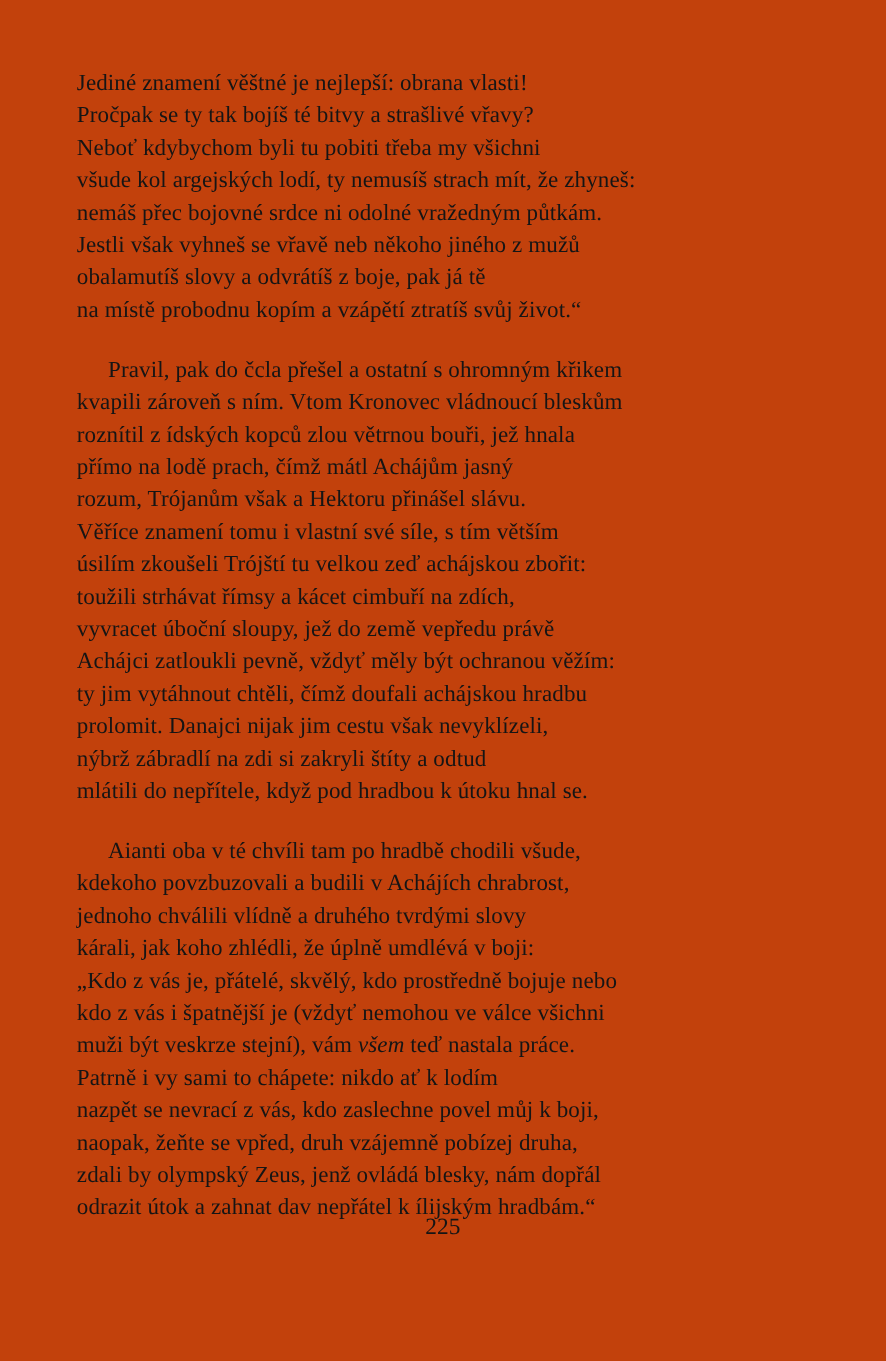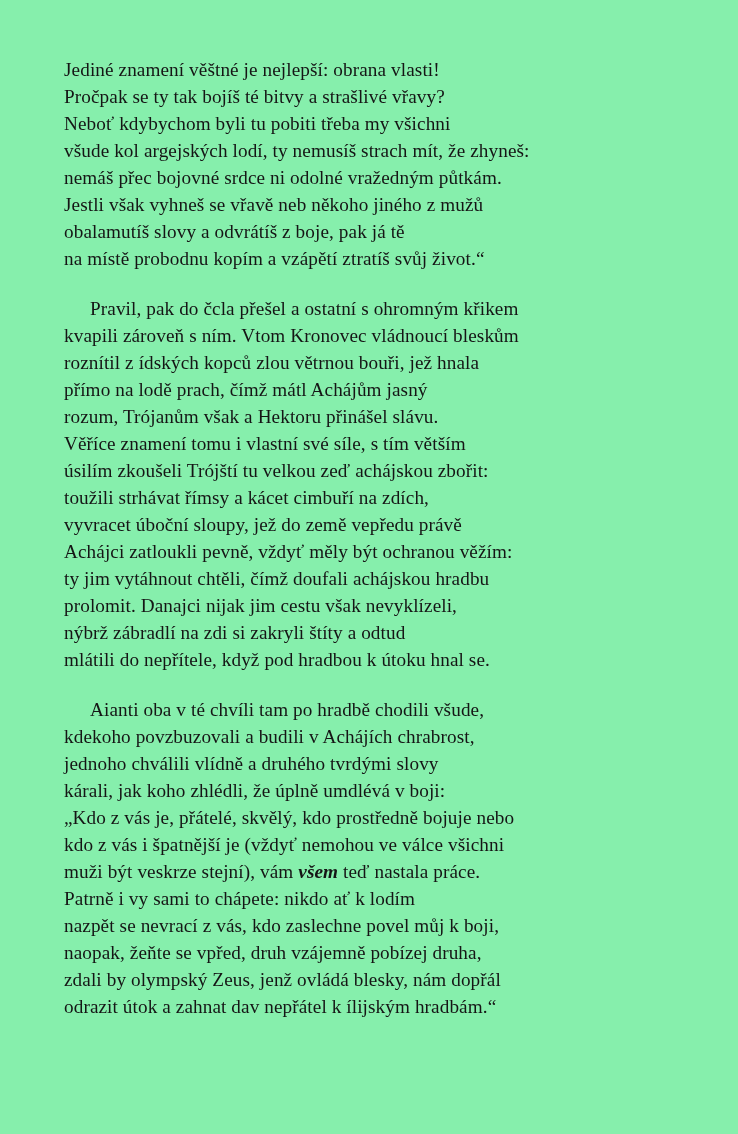--- a/index.html
+++ b/index.html
@@ -11,21 +11,21 @@
     width: 738px;
     height: 1134px;
     position: relative;
     font-family: "Liberation Serif", "DejaVu Serif", serif;
     color: #000000;
     overflow: hidden;
   }
   .page {
     position: absolute;
     inset: 0;
-    background: #86efac;
+    background: #c2410c;
     padding-left: 12px;
   }
   .text-block {
     position: absolute;
     left: 64px;
     top: 56px;
     width: 620px;
   }
   .para {
     margin: 0;
@@ -40,21 +40,20 @@
   }
   .line {
     display: block;
     white-space: pre;
   }
   .line.indent {
     text-indent: 26px;
   }
   .em-word {
     font-style: italic;
-    font-weight: bold;
   }
   .folio {
     position: absolute;
     left: 0;
     right: 0;
     top: 1010px;
     text-align: center;
     font-size: 19.5px;
     line-height: 26px;
     color: #151515;
@@ -62,13 +61,14 @@
 </style>
 </head>
 <body>
 
 <div class="page">
   <div class="text-block">
       <p class="para"><span class="line">Jediné znamení věštné je nejlepší: obrana vlasti!</span><span class="line">Pročpak se ty tak bojíš té bitvy a strašlivé vřavy?</span><span class="line">Neboť kdybychom byli tu pobiti třeba my všichni</span><span class="line">všude kol argejských lodí, ty nemusíš strach mít, že zhyneš:</span><span class="line">nemáš přec bojovné srdce ni odolné vražedným půtkám.</span><span class="line">Jestli však vyhneš se vřavě neb někoho jiného z mužů</span><span class="line">obalamutíš slovy a odvrátíš z boje, pak já tě</span><span class="line">na místě probodnu kopím a vzápětí ztratíš svůj život.“</span></p>
       <p class="para"><span class="line indent">Pravil, pak do čcla přešel a ostatní s ohromným křikem</span><span class="line">kvapili zároveň s ním. Vtom Kronovec vládnoucí bleskům</span><span class="line">roznítil z ídských kopců zlou větrnou bouři, jež hnala</span><span class="line">přímo na lodě prach, čímž mátl Achájům jasný</span><span class="line">rozum, Trójanům však a Hektoru přinášel slávu.</span><span class="line">Věříce znamení tomu i vlastní své síle, s tím větším</span><span class="line">úsilím zkoušeli Trójští tu velkou zeď achájskou zbořit:</span><span class="line">toužili strhávat římsy a kácet cimbuří na zdích,</span><span class="line">vyvracet úboční sloupy, jež do země vepředu právě</span><span class="line">Achájci zatloukli pevně, vždyť měly být ochranou věžím:</span><span class="line">ty jim vytáhnout chtěli, čímž doufali achájskou hradbu</span><span class="line">prolomit. Danajci nijak jim cestu však nevyklízeli,</span><span class="line">nýbrž zábradlí na zdi si zakryli štíty a odtud</span><span class="line">mlátili do nepřítele, když pod hradbou k útoku hnal se.</span></p>
       <p class="para"><span class="line indent">Aianti oba v té chvíli tam po hradbě chodili všude,</span><span class="line">kdekoho povzbuzovali a budili v Achájích chrabrost,</span><span class="line">jednoho chválili vlídně a druhého tvrdými slovy</span><span class="line">kárali, jak koho zhlédli, že úplně umdlévá v boji:</span><span class="line">„Kdo z vás je, přátelé, skvělý, kdo prostředně bojuje nebo</span><span class="line">kdo z vás i špatnější je (vždyť nemohou ve válce všichni</span><span class="line"><span>muži být veskrze stejní), vám </span><span class="em-word">všem</span><span> teď nastala práce.</span></span><span class="line">Patrně i vy sami to chápete: nikdo ať k lodím</span><span class="line">nazpět se nevrací z vás, kdo zaslechne povel můj k boji,</span><span class="line">naopak, žeňte se vpřed, druh vzájemně pobízej druha,</span><span class="line">zdali by olympský Zeus, jenž ovládá blesky, nám dopřál</span><span class="line">odrazit útok a zahnat dav nepřátel k ílijským hradbám.“</span></p>
     </div>
+  <div class="folio">225</div>
 </div>
 
 </body></html>

